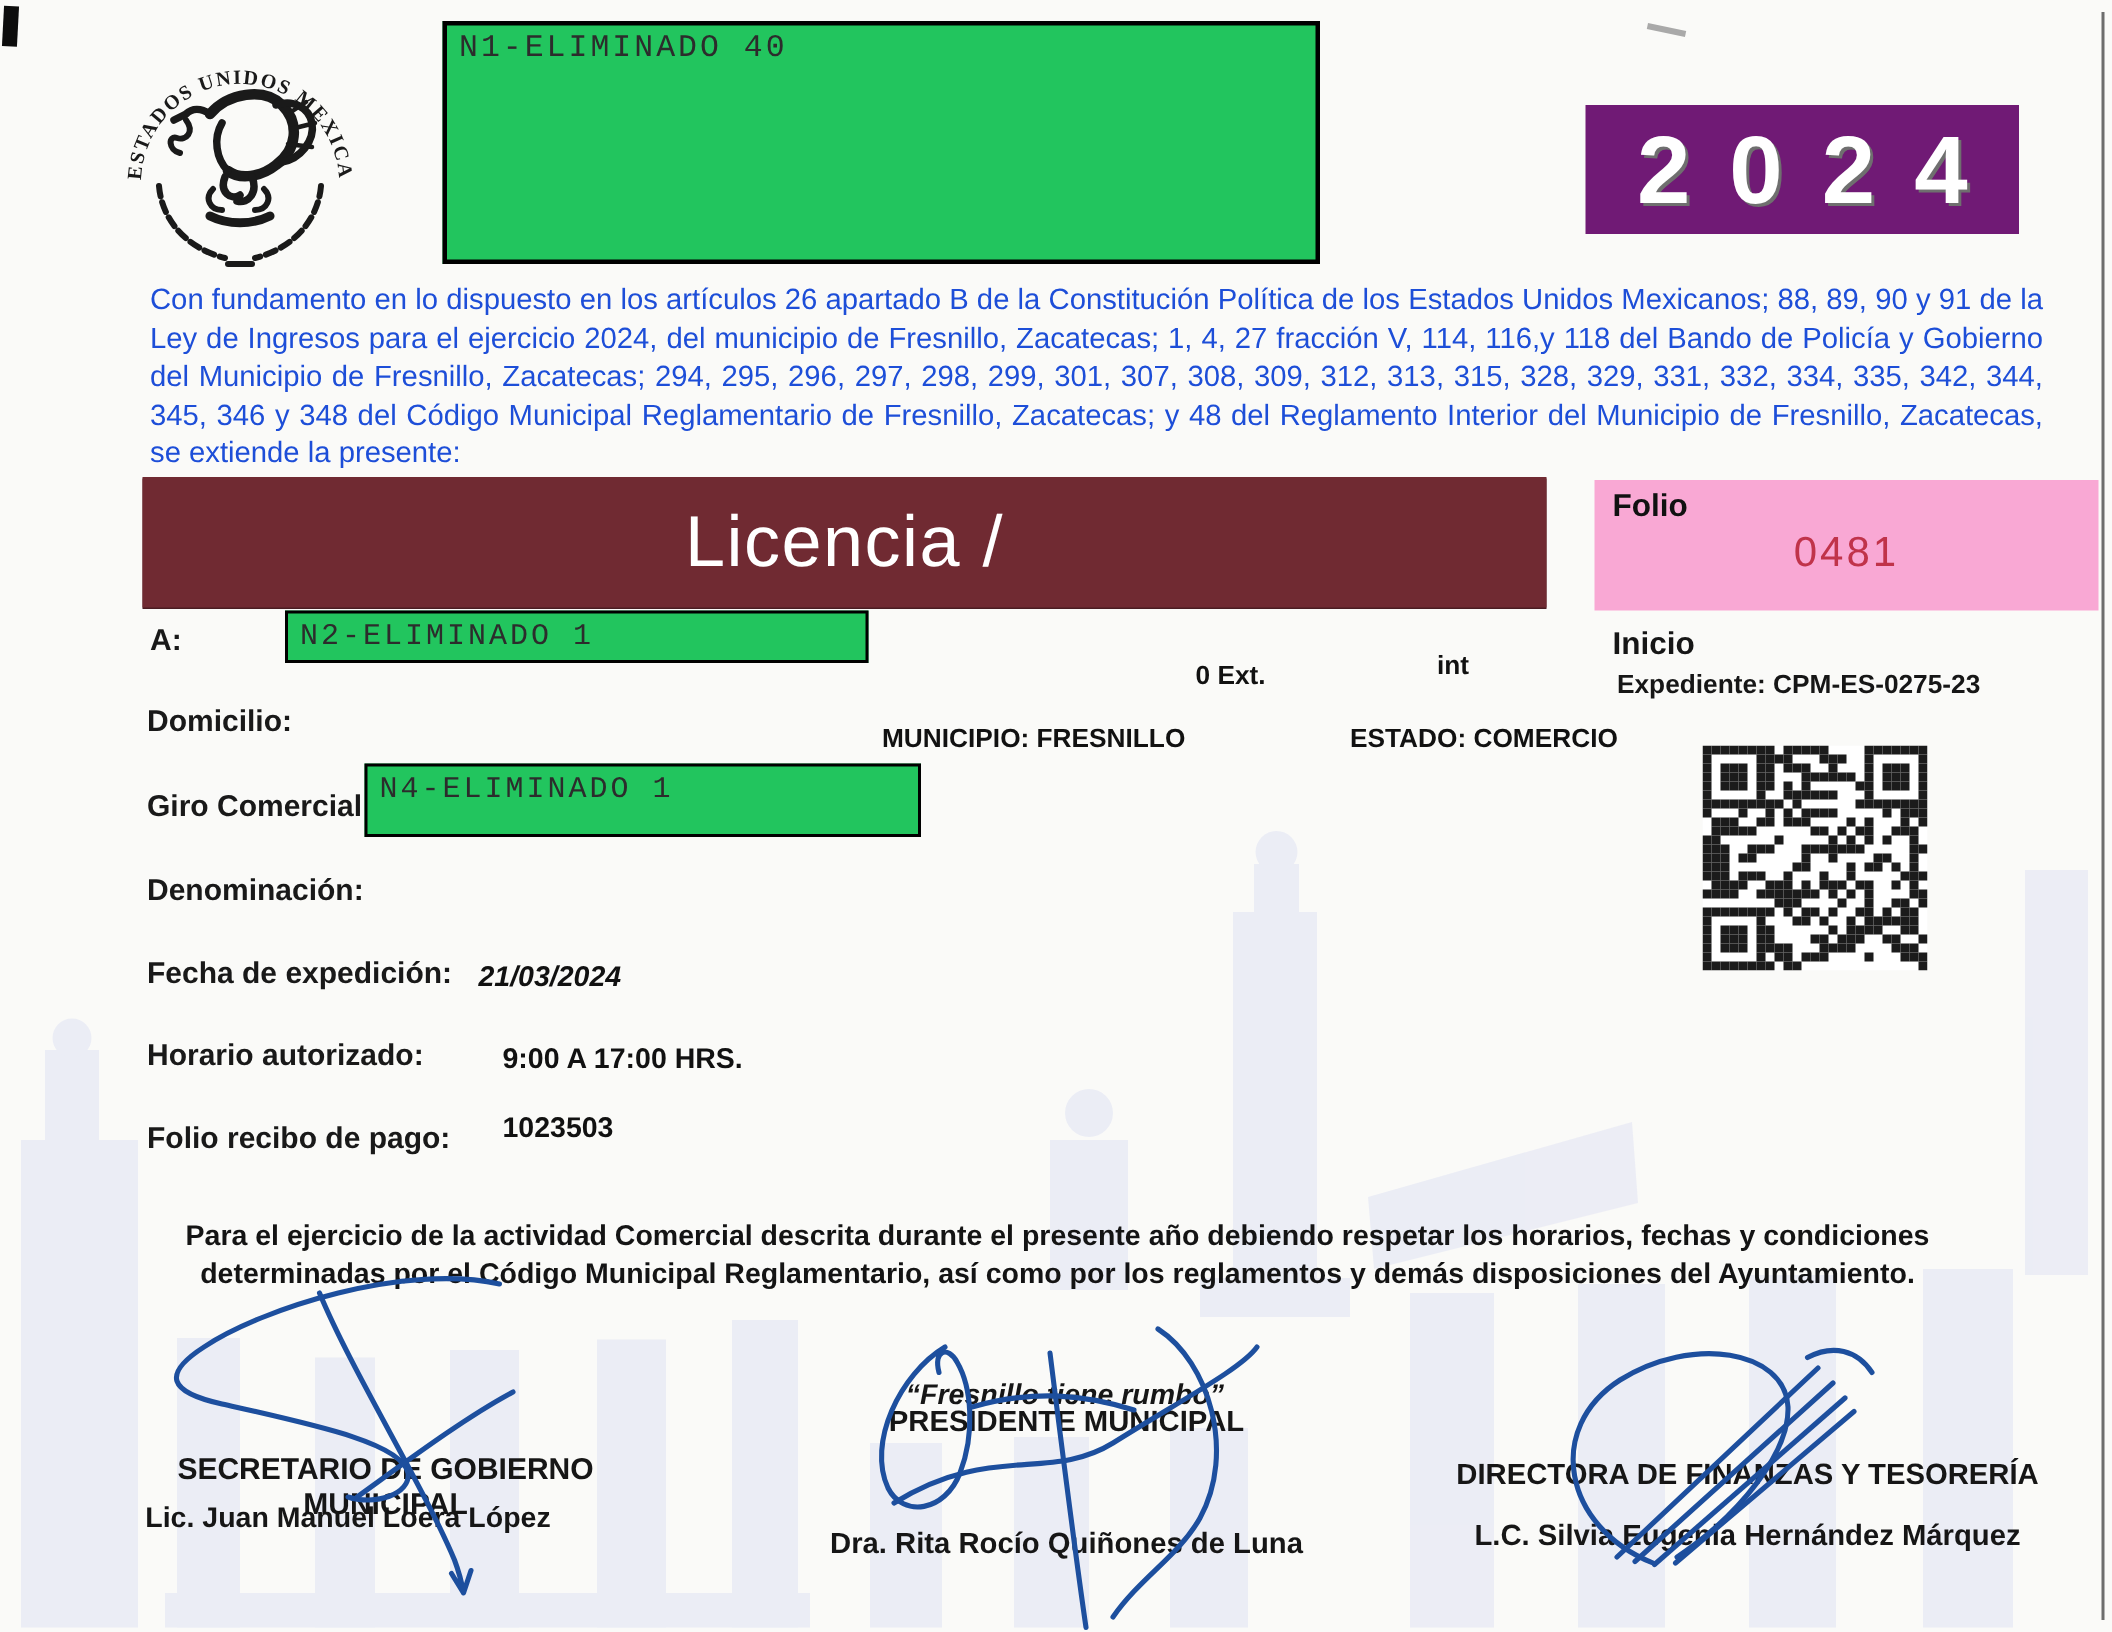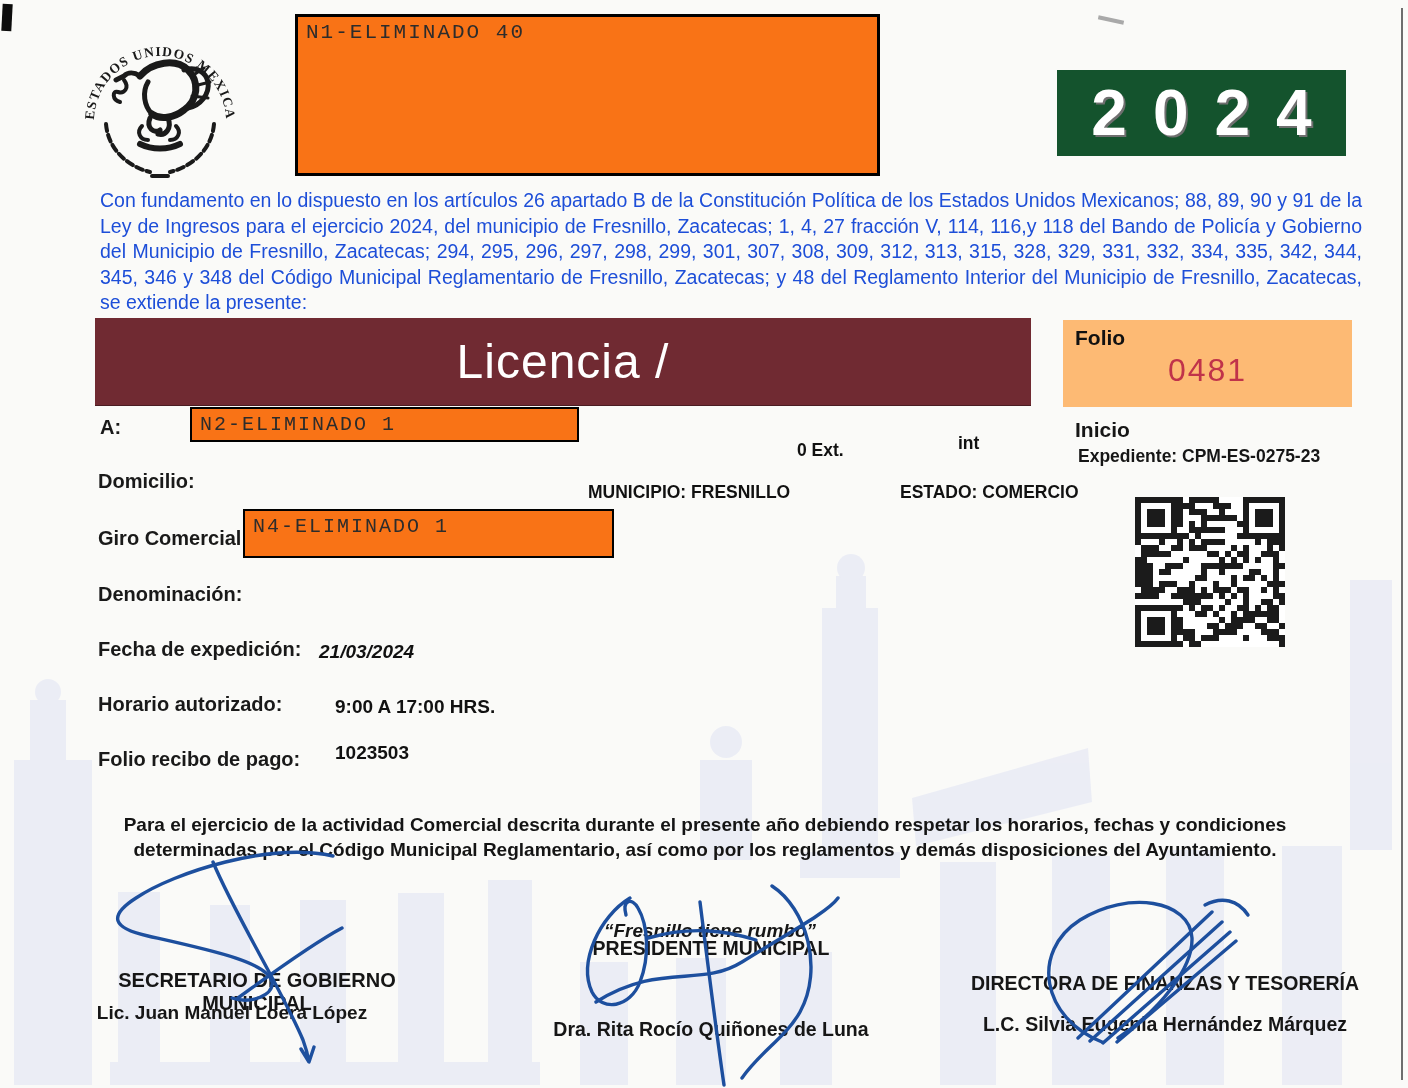--- a/index.html
+++ b/index.html
@@ -4,39 +4,39 @@
 <style>
   html,body{margin:0;padding:0;background:#e8e8e8;}
   #page{position:relative;width:1408px;height:1088px;background:#fafaf8;overflow:hidden;
         font-family:"Liberation Sans",sans-serif;color:#161616;}
   .abs{position:absolute;}
   
   #watermark{left:0;top:0;width:1408px;height:1088px;pointer-events:none;}
   
   #emblem{left:80px;top:14px;width:160px;height:176px;}
   
-  .redact{background:#f97316;border:3px solid #000;font-family:"Liberation Mono","DejaVu Sans Mono",monospace;
+  .redact{background:#22c55e;border:3px solid #000;font-family:"Liberation Mono","DejaVu Sans Mono",monospace;
           font-size:20px;letter-spacing:2px;color:#2c2c2c;padding:4px 8px;box-sizing:border-box;}
   .redact.thin{border-width:2px;}
   
-  #year-badge{left:1057px;top:70px;width:289px;height:86px;background:#14532d;display:flex;
+  #year-badge{left:1057px;top:70px;width:289px;height:86px;background:#701a75;display:flex;
               align-items:center;justify-content:center;}
   #year-badge span{color:#fff;font-weight:bold;font-size:64px;letter-spacing:26px;padding-left:26px;
                    text-shadow:2px 2px 0 #6f6f6f;}
   
   #legal{left:100px;top:188px;width:1262px;font-size:19.5px;line-height:25.5px;text-align:justify;color:#1d4ed8;}
   
   #banner{left:95px;top:318px;width:936px;height:87px;background:#702a32;display:flex;align-items:center;
           justify-content:center;box-shadow:0 1px 0 #4a1c22;}
   #banner .lic{color:#fff;font-size:48px;letter-spacing:1px;}
   #banner .com{color:#fff;font-size:52px;font-weight:800;letter-spacing:2px;margin-left:6px;}
   
-  #folio-box{left:1063px;top:320px;width:289px;height:87px;background:#fdba74;}
+  #folio-box{left:1063px;top:320px;width:336px;height:87px;background:#f9a8d4;}
   #folio-label{font-weight:bold;font-size:21px;padding:6px 0 0 12px;color:#111;}
-  #folio-number{text-align:center;font-size:32px;color:#c0334a;margin-top:2px;letter-spacing:2px;}
+  #folio-number{text-align:center;font-size:28px;color:#c0334a;margin-top:2px;letter-spacing:2px;}
   .lbl{font-size:20px;font-weight:600;color:#191919;}
   .val{font-size:19px;font-weight:bold;color:#111;}
   .small-bold{font-size:17.5px;font-weight:bold;color:#111;}
   #inicio-label{left:1075px;top:418px;font-size:21px;font-weight:bold;}
   #expediente{left:1078px;top:446px;font-size:17.5px;font-weight:bold;}
   
   #footer-par{left:69px;top:812px;width:1272px;text-align:center;font-size:19px;font-weight:600;line-height:25px;color:#141414;}
   
   .sigtitle{font-weight:bold;text-align:center;color:#161616;}
   #motto{left:560px;top:884px;width:300px;text-align:center;font-size:19px;font-weight:bold;font-style:italic;margin-top:36px;}

